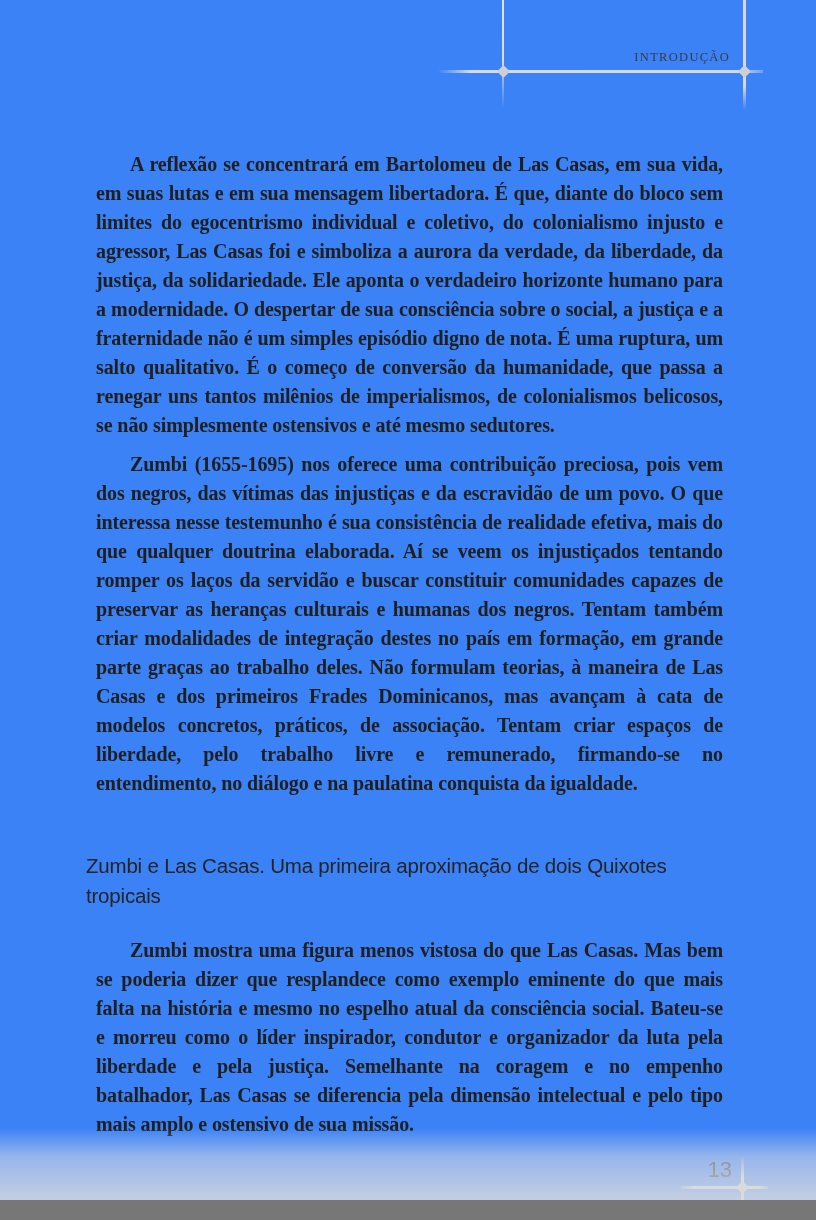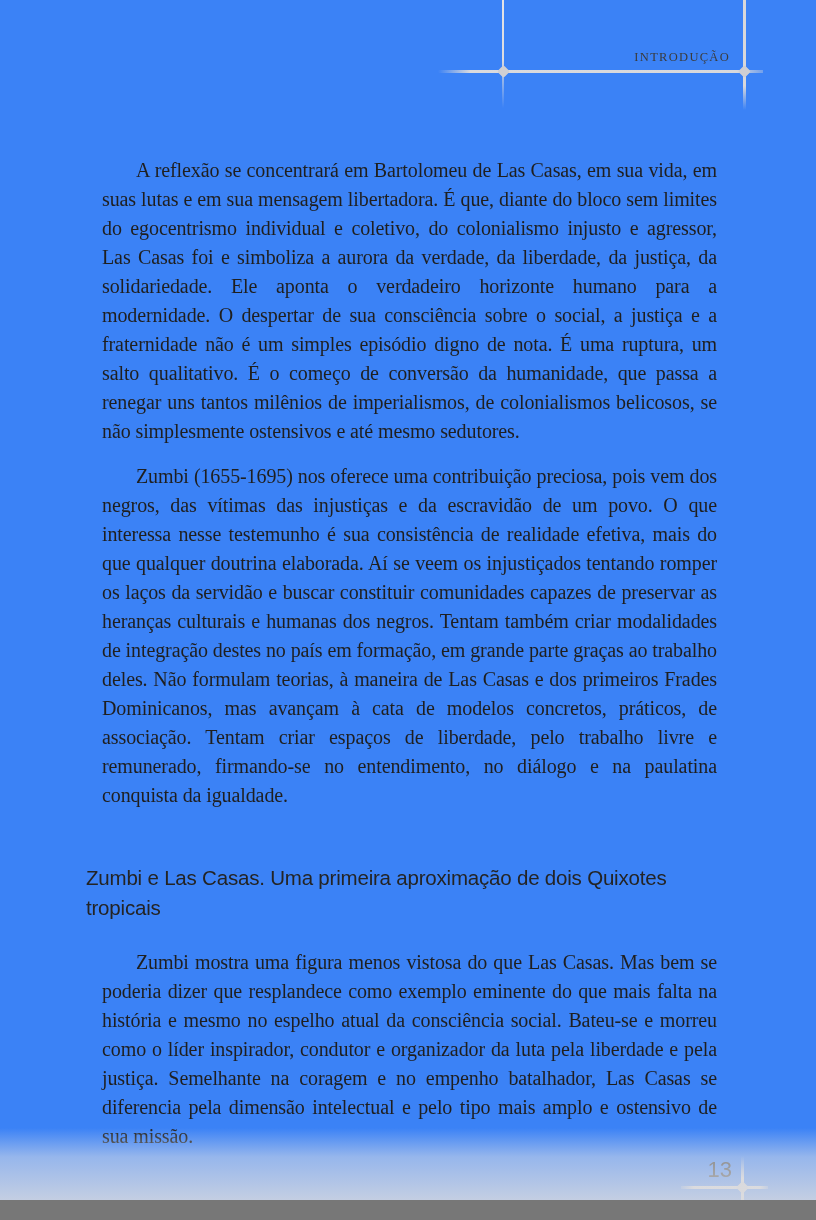--- a/index.html
+++ b/index.html
@@ -72,26 +72,27 @@
 
   
   .text-block {
     position: absolute;
     left: 86px;
     top: 140px;
     width: 647px;
     color: #1f1f1f;
   }
   .text-block p {
-    margin: 16px;
+    margin: 10px;
     font-size: 20px;
     line-height: 29px;
     text-align: justify;
     text-indent: 34px;
     letter-spacing: -0.1px;
+    font-weight: bold;
   }
   .section-heading {
     margin: 53px 0 25px 0;
     font-family: "Liberation Sans", sans-serif;
     font-weight: normal;
     font-size: 20.5px;
     line-height: 30px;
     color: #242424;
     text-align: left;
     letter-spacing: -0.2px;

